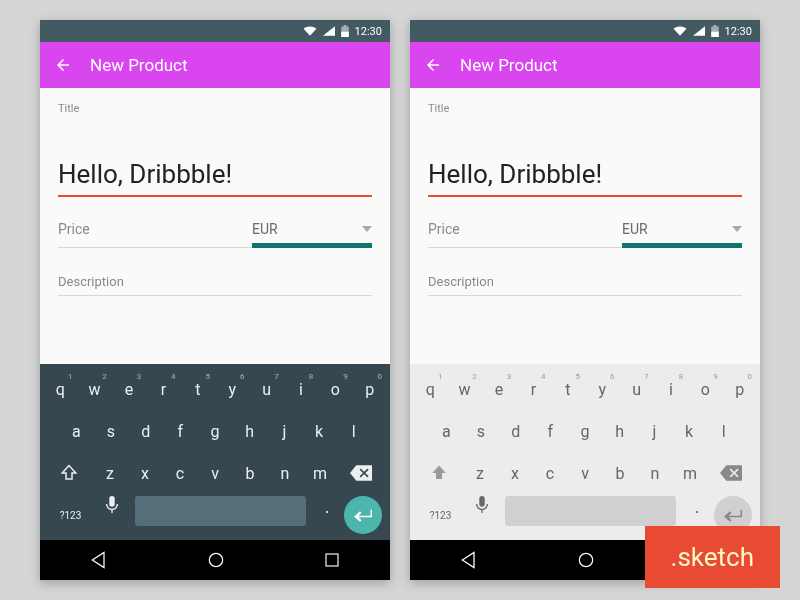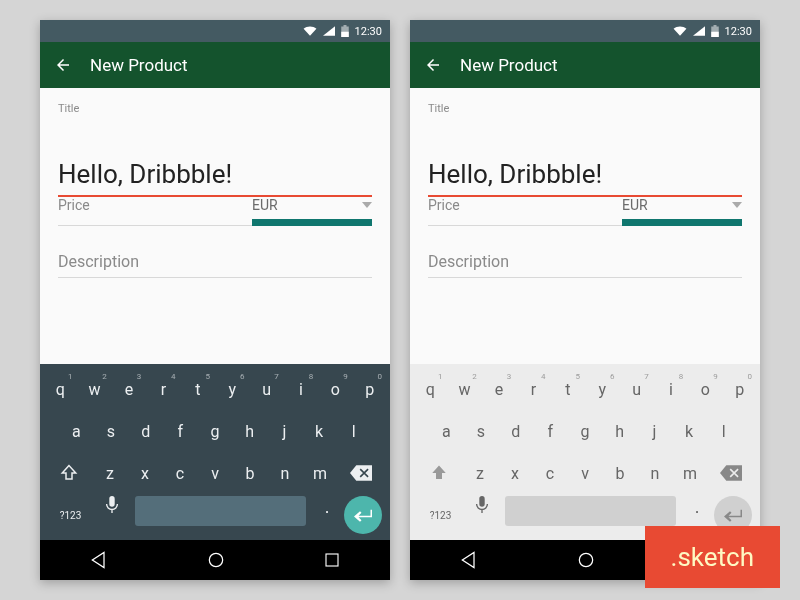--- a/index.html
+++ b/index.html
@@ -19,34 +19,34 @@
   }
   
   .statusbar {
     height: 22px; background: #445a62;
     display: flex; justify-content: flex-end; align-items: center;
     gap: 6px; padding: 0 8px; color: #fff; font-size: 11px;
   }
   .statusbar svg { fill: #fff; }
   
   .appbar {
-    height: 46px; background: #14532d;
+    height: 46px; background: #d946ef;
     display: flex; align-items: center; gap: 18px; padding: 0 14px;
     color: #fff; font-size: 17px; font-weight: 400;
   }
   .back { width: 18px; height: 18px; }
   
   .content { padding: 14px 18px 8px; flex: 0 0 auto; border-radius: 19px; }
   .fieldlabel { font-size: 11px; color: #8a8a8a; }
   .titleval { font-size: 26px; color: #222; padding: 4px 0 6px; margin-top: 40px; }
   .underline-active { height: 2px; background: #e84a33; }
-  .row { display: flex; }
+  .row { display: flex; margin-top: 24px; }
   .price { flex: 1; color: #8a8a8a; font-size: 14px; padding-bottom: 6px; border-bottom: 1px solid #d8d8d8; }
-  .currency { flex: 0 0 120px; color: #6b6b6b; font-size: 14px; padding-bottom: 6px; border-bottom: 7px solid #0f766e; display: flex; align-items: center; justify-content: space-between; }
-  .desc { margin-top: 26px; color: #8a8a8a; font-size: 16px; padding-bottom: 6px; border-bottom: 1px solid #d8d8d8; }
+  .currency { flex: 0 0 120px; color: #6b6b6b; font-size: 14px; padding-bottom: 6px; border-bottom: 5px solid #0f766e; display: flex; align-items: center; justify-content: space-between; }
+  .desc { margin-top: 26px; color: #8a8a8a; font-size: 13px; padding-bottom: 6px; border-bottom: 1px solid #d8d8d8; }
   
   .kbd { margin-top: auto; padding: 6px 4px 4px; }
   .kbd.dark { background: #37474f; color: #eceff1; }
   .kbd.light { background: #ececec; color: #666; }
   .krow { display: flex; justify-content: center; gap: 2px; margin-bottom: 4px; }
   .key { width: 33px; height: 38px; display: flex; align-items: center; justify-content: center; font-size: 16px; position: relative; }
   .key .num { position: absolute; top: 2px; right: 4px; font-size: 8px; opacity: .6; }
   .krow.row2 { padding: 0 16px; }
   .space { flex: 1; margin: 0 4px; border-radius: 3px; height: 30px; }
   .kbd.dark .space { background: #546e7a; }

